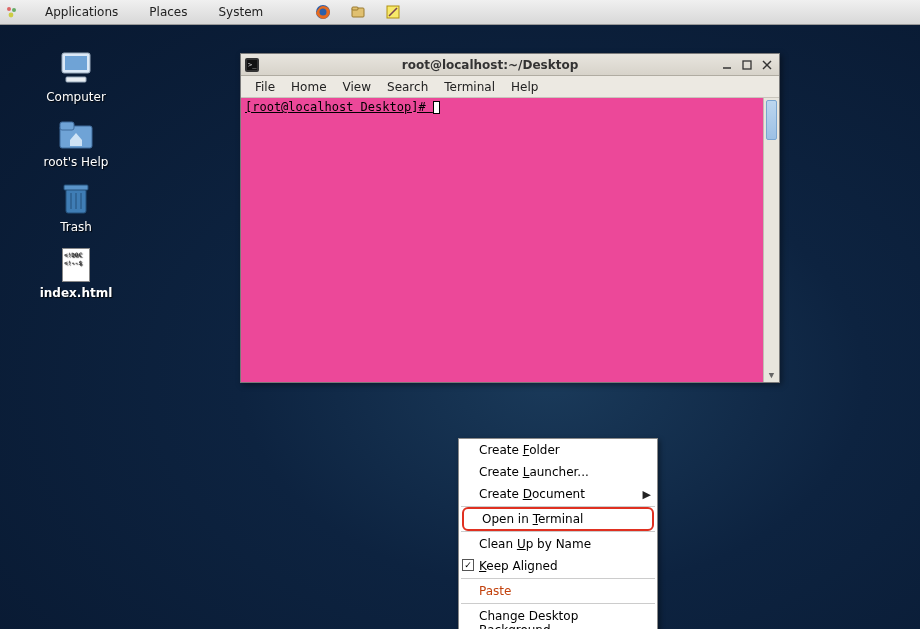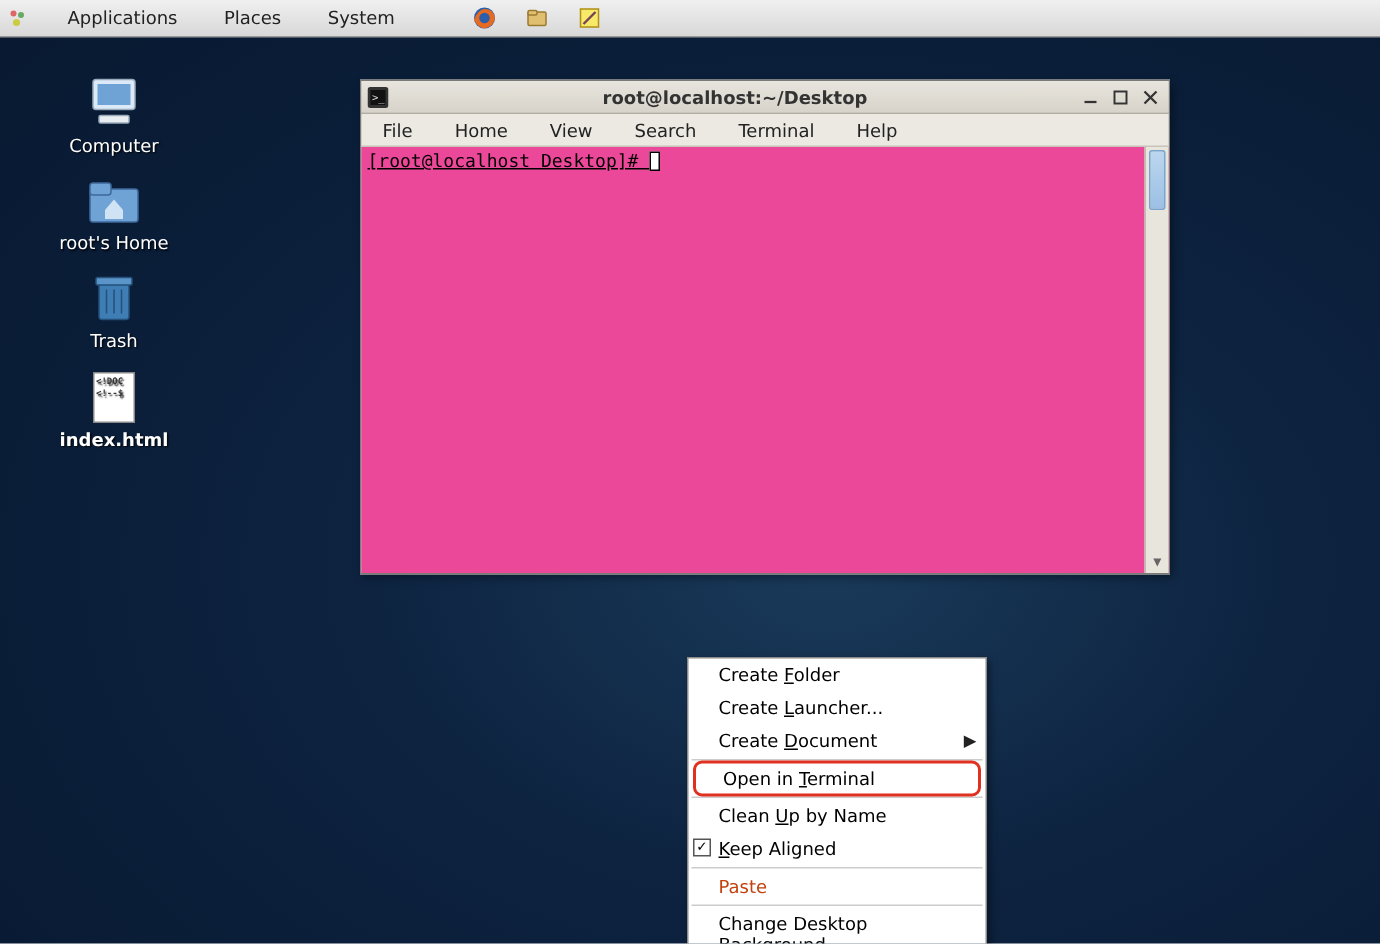--- a/index.html
+++ b/index.html
@@ -51,21 +51,21 @@
   padding: 0 4px;
 }
 .titlebar .ticon { width:14px; height:14px; margin-right:6px; }
 .titlebar .title { flex:1; text-align:center; font-weight:bold; color:#333; font-size:12px; }
 .titlebar .wbtn { width:16px; height:14px; margin-left:4px; display:flex; align-items:center; justify-content:center; color:#333; cursor:default; }
 .menubar {
   height: 22px;
   background:#ece9e2;
   display:flex; align-items:center;
   padding: 0 6px;
-  gap: 12px;
+  gap: 0;
   border-bottom:1px solid #c8c4bb;
   color:#222;
 }
 .menubar span { padding: 2px 8px; cursor:default; }
 .term-body {
   background:#ec4899;
   height: 284px;
   position: relative;
   font-family: "DejaVu Sans Mono","Courier New",monospace;
   font-size: 12px;
@@ -173,21 +173,21 @@
 </div>
 
 <div class="desktop-icon" style="left:36px; top:114px;">
   <div class="glyph">
     <svg width="40" height="36" viewBox="0 0 40 36">
         <rect x="4" y="10" width="32" height="22" rx="2" fill="#6fa3d6" stroke="#3f6a9a"></rect>
         <rect x="4" y="6" width="14" height="8" rx="2" fill="#6fa3d6" stroke="#3f6a9a"></rect>
         <path d="M14 24 L20 17 L26 24 L26 30 L14 30 Z" fill="#cfe3f5"></path>
       </svg>
   </div>
-  <div>root's Home</div>
+  <div>root's Help</div>
 </div>
 
 <div class="desktop-icon" style="left:36px; top:179px;">
   <div class="glyph">
     <svg width="36" height="36" viewBox="0 0 36 36">
         <rect x="8" y="8" width="20" height="24" rx="2" fill="#3f7db5" stroke="#24507a"></rect>
         <rect x="6" y="4" width="24" height="5" rx="1" fill="#5a94c9" stroke="#24507a"></rect>
         <line x1="13" y1="12" x2="13" y2="28" stroke="#24507a"></line>
         <line x1="18" y1="12" x2="18" y2="28" stroke="#24507a"></line>
         <line x1="23" y1="12" x2="23" y2="28" stroke="#24507a"></line>

